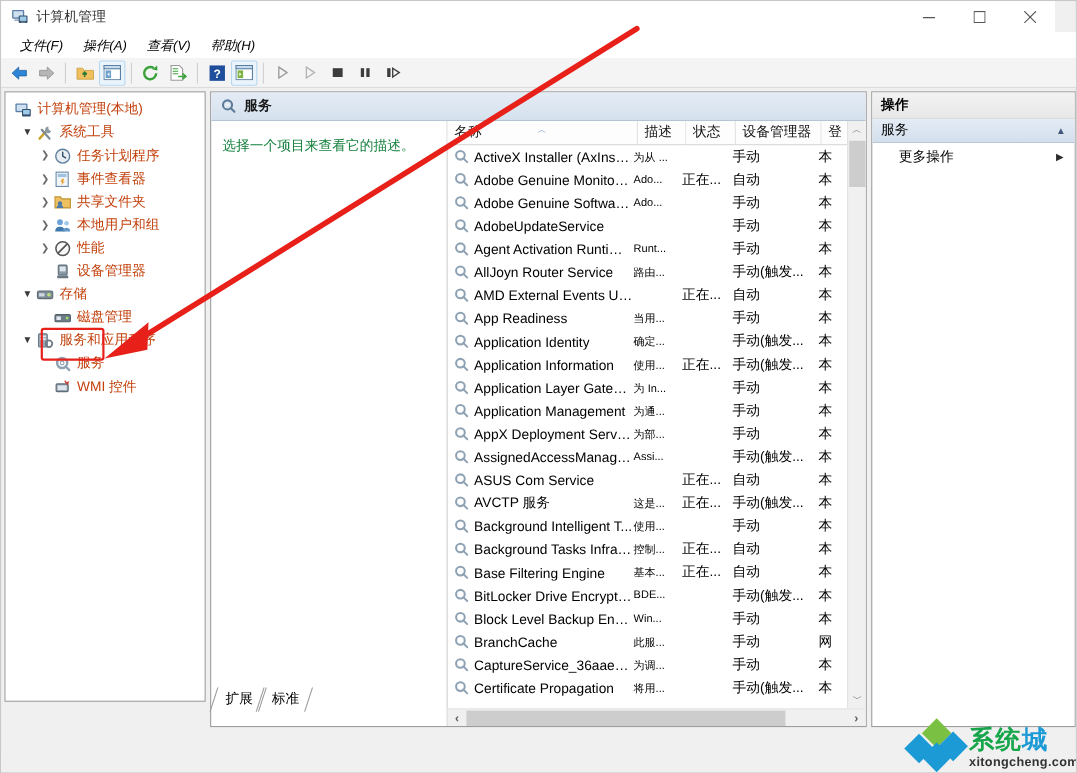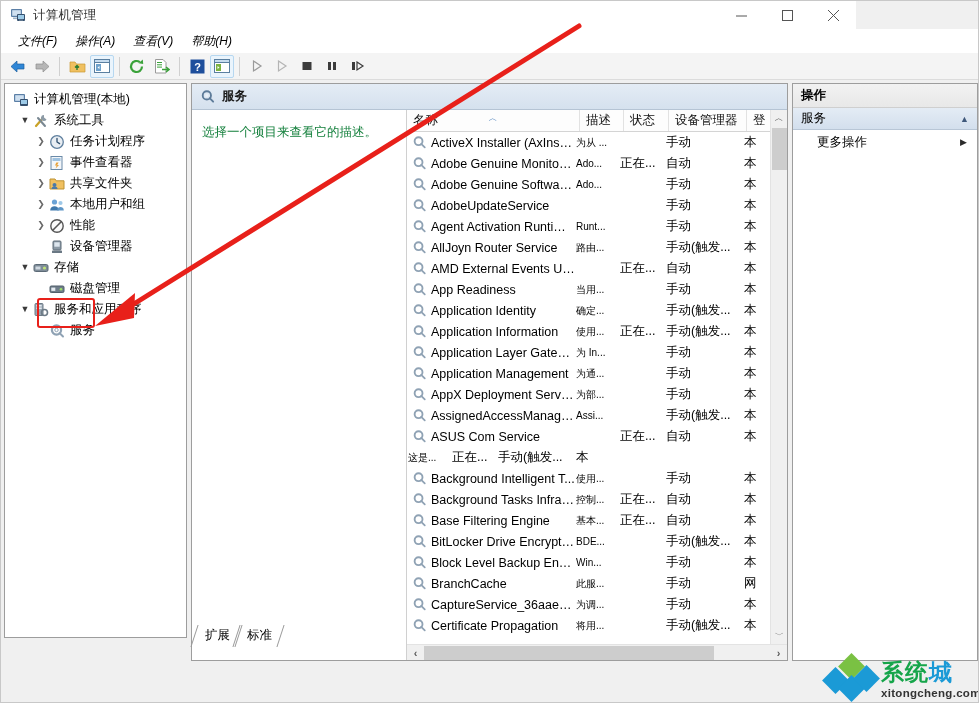--- a/index.html
+++ b/index.html
@@ -15,21 +15,21 @@
   #app {
     position: relative;
     width: 979px; height: 703px;
     background: #f0f0f0;
     border: 1px solid #c8c8c8;
     overflow: hidden;
   }
 
   
   .titlebar {
-    position: absolute; left: 0; top: 0; width: 855px; height: 28px;
+    position: absolute; left: 0; top: 0; width: 958px; height: 28px;
     background: #ffffff;
     display: flex; align-items: center;
   }
   .title-icon {
     width: 16px; height: 16px; margin-left: 9px; margin-right: 7px;
     position: relative; flex: none;
   }
   .title-text {
     font-size: 12.5px; color: #333; letter-spacing: .2px;
   }
@@ -82,21 +82,21 @@
   
   .tree { padding: 5px 0 0 0; }
   .tree-row {
     height: 21px; display: flex; align-items: center; position: relative;
     white-space: nowrap; font-size: 12.5px;
   }
   .tw { width: 16px; height: 16px; display: flex; align-items: center; justify-content: center; flex: none; }
   .chev { color: #6a6a6a; font-size: 9px; line-height: 1; }
   .chev.down { color: #3a3a3a; }
   .tico { width: 16px; height: 16px; flex: none; margin-right: 5px; position: relative; }
-  .tlabel { color: #000000; }
+  .tlabel { color: #c2410c; }
 
   
   .mid-header {
     height: 26px; background: linear-gradient(to bottom,#e4ecf5 0%,#d5e1ee 100%);
     border-bottom: 1px solid #b5c4d4;
     display: flex; align-items: center; padding-left: 8px;
   }
   .mid-header .mh-icon { width: 15px; height: 15px; margin-right: 7px; position: relative; }
   .mid-header .mh-text { font-weight: bold; font-size: 12.5px; color: #1a1a1a; }
 
@@ -499,20 +499,30 @@
         <div class="tico">
           <svg width="16" height="16" viewBox="0 0 16 16">
             <circle cx="7.5" cy="7" r="4.6" fill="none" stroke="#8fa2b4" stroke-width="2.2"></circle>
             <circle cx="7.5" cy="7" r="1.7" fill="#fff" stroke="#8fa2b4" stroke-width="1"></circle>
             <line x1="10.5" y1="10" x2="14" y2="13.5" stroke="#8fa2b4" stroke-width="2" stroke-linecap="round"></line>
           </svg>
         </div>
         <div class="tlabel">服务</div>
       </div>
 
+      <div class="tree-row" style="padding-left:44px">
+        <div class="tico">
+          <svg width="16" height="16" viewBox="0 0 16 16">
+            <rect x="2" y="5" width="11" height="7" rx="1" fill="#8c9aa6" stroke="#5f6d78"></rect>
+            <rect x="3.3" y="6.3" width="8.4" height="4.4" fill="#dfe7ee"></rect>
+            <path d="M10 2 l1 2 l2 -0.5 l-1 2.2" stroke="#c9392b" stroke-width="1.2" fill="none"></path>
+          </svg>
+        </div>
+        <div class="tlabel">WMI 控件</div>
+      </div>
 
     </div>
   </div>
 
   <div class="pane-mid">
     <div class="mid-header">
       <div class="mh-icon">
         <svg width="15" height="15" viewBox="0 0 16 16">
           <circle cx="7.3" cy="6.8" r="4.4" fill="none" stroke="#5d7b99" stroke-width="2"></circle>
           <circle cx="7.3" cy="6.8" r="1.6" fill="#eaf1f8"></circle>
@@ -753,20 +763,28 @@
                     <line x1="9.8" y1="9.4" x2="13.6" y2="13.2" stroke="#8fa2b4" stroke-width="1.9" stroke-linecap="round"></line>
                   </svg></span>
                 <span>ASUS Com Service</span>
               </div>
               <div class="c-desc"></div>
               <div class="c-state">正在...</div>
               <div class="c-start">自动</div>
               <div class="c-logon">本</div>
             </div>
             <div class="lv-row">
+              <div class="c-name">
+                <span class="svc-ico"><svg width="15" height="15" viewBox="0 0 16 16">
+                    <circle cx="7" cy="6.6" r="4.2" fill="none" stroke="#8fa2b4" stroke-width="2"></circle>
+                    <circle cx="7" cy="6.6" r="1.5" fill="#fff"></circle>
+                    <line x1="9.8" y1="9.4" x2="13.6" y2="13.2" stroke="#8fa2b4" stroke-width="1.9" stroke-linecap="round"></line>
+                  </svg></span>
+                <span>AVCTP 服务</span>
+              </div>
               <div class="c-desc">这是...</div>
               <div class="c-state">正在...</div>
               <div class="c-start">手动(触发...</div>
               <div class="c-logon">本</div>
             </div>
             <div class="lv-row">
               <div class="c-name">
                 <span class="svc-ico"><svg width="15" height="15" viewBox="0 0 16 16">
                     <circle cx="7" cy="6.6" r="4.2" fill="none" stroke="#8fa2b4" stroke-width="2"></circle>
                     <circle cx="7" cy="6.6" r="1.5" fill="#fff"></circle>

